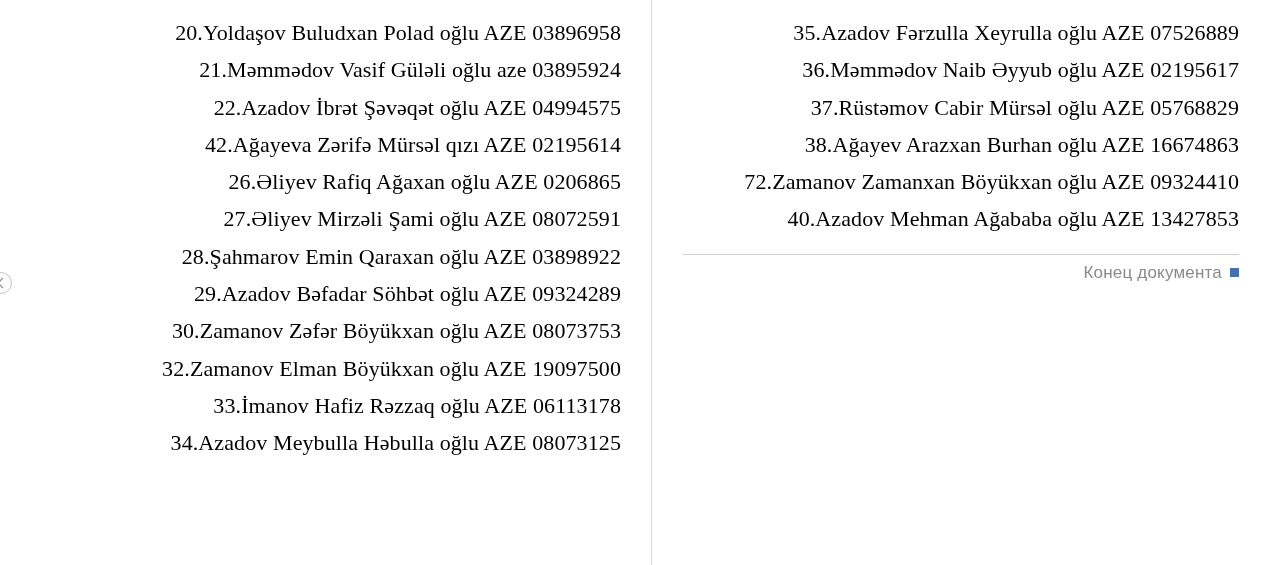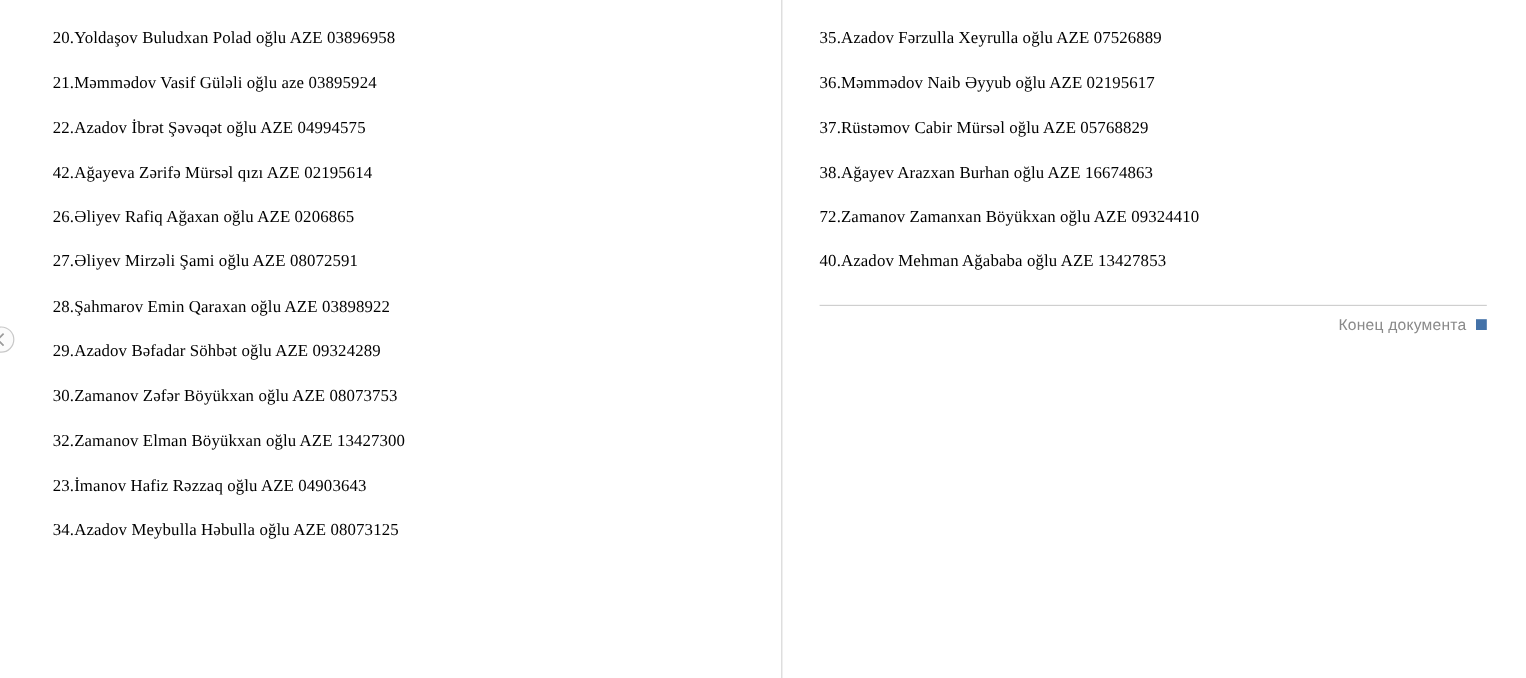--- a/index.html
+++ b/index.html
@@ -38,43 +38,44 @@
   }
 
   .column-right {
     left: 649px;
     width: 620px;
     padding: 14px 30px 0 34px;
     height: 565px;
   }
 
   .entry {
-    font-size: 14px;
+    font-size: 22px;
     line-height: 37.3px;
     white-space: nowrap;
     letter-spacing: 0.1px;
+    text-align: right;
   }
 
   .end-rule {
     margin-top: 16px;
     border-top: 1px solid #cfcfcf;
     width: 100%;
   }
 
   .end-row {
     margin-top: 8px;
     display: flex;
     justify-content: flex-end;
     align-items: center;
     gap: 8px;
   }
 
   .end-label {
     font-family: "Liberation Sans", sans-serif;
-    font-size: 13px;
+    font-size: 17px;
     color: #8a8a8a;
     letter-spacing: 0.2px;
   }
 
   .end-marker {
     width: 9px;
     height: 9px;
     background: #4472a8;
     display: inline-block;
   }
@@ -105,22 +106,22 @@
   <div class="column column-left">
     <div class="entry">20.Yoldaşov Buludxan Polad oğlu AZE 03896958</div>
     <div class="entry">21.Məmmədov Vasif Güləli oğlu aze 03895924</div>
     <div class="entry">22.Azadov İbrət Şəvəqət oğlu AZE 04994575</div>
     <div class="entry">42.Ağayeva Zərifə Mürsəl qızı AZE 02195614</div>
     <div class="entry">26.Əliyev Rafiq Ağaxan oğlu AZE 0206865</div>
     <div class="entry">27.Əliyev Mirzəli Şami oğlu AZE 08072591</div>
     <div class="entry">28.Şahmarov Emin Qaraxan oğlu AZE 03898922</div>
     <div class="entry">29.Azadov Bəfadar Söhbət oğlu AZE 09324289</div>
     <div class="entry">30.Zamanov Zəfər Böyükxan oğlu AZE 08073753</div>
-    <div class="entry">32.Zamanov Elman Böyükxan oğlu AZE 13427300</div>
-    <div class="entry">23.İmanov Hafiz Rəzzaq oğlu AZE 04903643</div>
+    <div class="entry">32.Zamanov Elman Böyükxan oğlu AZE 19097500</div>
+    <div class="entry">33.İmanov Hafiz Rəzzaq oğlu AZE 06113178</div>
     <div class="entry">34.Azadov Meybulla Həbulla oğlu AZE 08073125</div>
   </div>
 
   <div class="column column-right">
     <div class="entry">35.Azadov Fərzulla Xeyrulla oğlu AZE 07526889</div>
     <div class="entry">36.Məmmədov Naib Əyyub oğlu AZE 02195617</div>
     <div class="entry">37.Rüstəmov Cabir Mürsəl oğlu AZE 05768829</div>
     <div class="entry">38.Ağayev Arazxan Burhan oğlu AZE 16674863</div>
     <div class="entry">72.Zamanov Zamanxan Böyükxan oğlu AZE 09324410</div>
     <div class="entry">40.Azadov Mehman Ağababa oğlu AZE 13427853</div>

